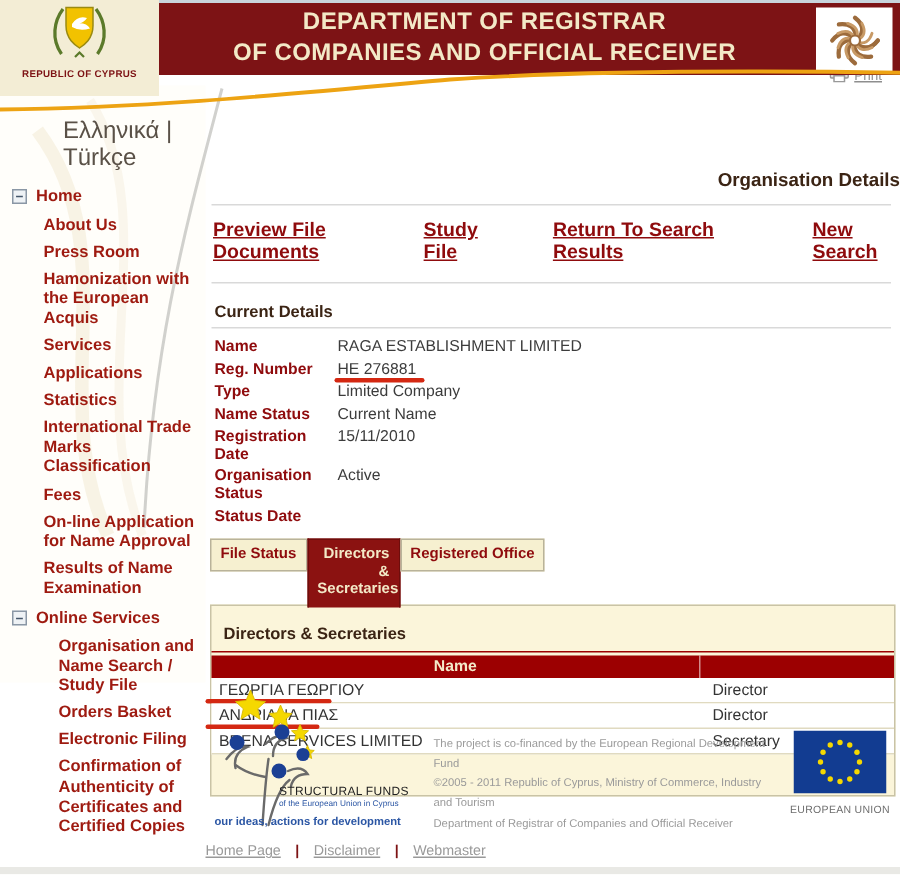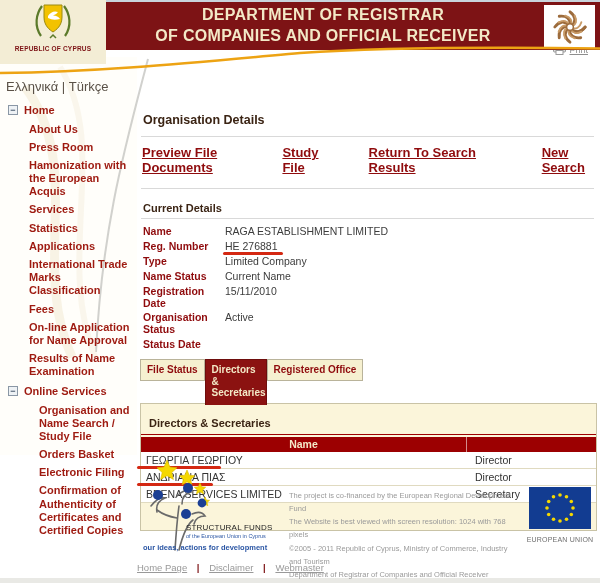--- a/index.html
+++ b/index.html
@@ -18,53 +18,53 @@
           justify-content:center;text-align:center;color:#F3E9C7;font-weight:bold;font-size:16px;
           line-height:1.3;letter-spacing:.3px;}
   .logo-box{position:absolute;right:2px;top:1px;width:57px;height:47px;background:#7D1315;
             display:flex;align-items:center;justify-content:center;z-index:4;}
   .logo-inner{width:51px;height:43px;background:#fff;display:flex;align-items:center;justify-content:center;}
   .swoosh{position:absolute;top:44px;left:0;z-index:4;pointer-events:none;}
 
   
   .sidebar{position:absolute;left:0;top:57px;width:137px;height:398px;background:#FFFEFA;z-index:1;}
   .side-deco{position:absolute;left:0;top:0;z-index:0;}
-  .lang{position:relative;z-index:1;padding:22px 0 6px 6px;font-size:13px;color:#5A5147;}
+  .lang{position:relative;z-index:1;padding:22px 0 6px 6px;font-size:16px;color:#5A5147;margin-left:36px;}
   .lang a{color:#5A5147;text-decoration:none;}
   .nav{position:relative;z-index:1;font-size:11px;font-weight:bold;color:#9E1A10;}
   .nav a{color:#9E1A10;text-decoration:none;}
   .nav-root{padding:4px 4px 4px 8px;display:flex;gap:6px;align-items:center;}
   .minus{display:inline-block;width:10px;height:10px;border:1px solid #8A97A5;background:#EEF2F5;
          color:#44566A;font-size:9px;line-height:8px;text-align:center;flex:0 0 auto;cursor:pointer;}
   .nav-item{padding:2.5px 4px 2.5px 29px;line-height:1.2;cursor:pointer;}
   .nav-item.lvl2{padding-left:39px;}
 
   
   .main{position:absolute;left:137px;top:57px;width:463px;z-index:2;}
   .login-btn{position:absolute;top:22px;right:10px;background:#F7A206;color:#7D1315;font-weight:bold;
              font-size:13px;padding:1px 10px 2px;border:0;cursor:pointer;font-family:"Liberation Sans",sans-serif;}
   .print-row{position:absolute;top:44px;right:12px;display:flex;align-items:center;gap:3px;
              font-size:9px;color:#8E8E8E;}
   .print-row a{color:#8E8E8E;}
-  h1.page-title{margin:56px 0 0 6px;font-size:12.5px;color:#3B2414;}
+  h1.page-title{margin:56px 0 0 6px;font-size:12.5px;color:#3B2414;text-align:right;}
   .rule{border:0;border-top:1px solid #D9D9D9;margin:9px 6px 0 4px;}
   .toolbar{display:flex;padding:8px 0 9px 0;font-size:13px;font-weight:bold;}
   .toolbar a{color:#8F0B0D;text-decoration:underline;}
   .tl1{margin-left:5px;} .tl2{margin-left:22px;} .tl3{margin-left:37px;} .tl4{margin-left:18px;padding-left:30px;}
   h2.section-title{margin:13px 0 0 6px;font-size:11px;color:#3B2414;}
   .rule2{border:0;border-top:1px solid #D9D9D9;margin:4px 6px 0 4px;}
   .details{margin:5px 0 0 6px;font-size:10.5px;}
   .drow{display:flex;padding:1.4px 0;}
   .dlabel{width:82px;font-weight:bold;color:#8F0B0D;flex:0 0 auto;}
   .dvalue{color:#3C3C3C;position:relative;}
   .mark-reg{position:absolute;left:-2px;bottom:-3px;width:60px;height:3px;background:#D42812;border-radius:2px;}
 
   
   .tabs{display:flex;align-items:flex-start;margin:8px 0 0 3px;position:relative;z-index:2;}
-  .tab{padding:4px 6px;font-size:10px;font-weight:bold;text-align:left;cursor:pointer;}
+  .tab{padding:4px 6px;font-size:10px;font-weight:bold;text-align:right;cursor:pointer;}
   .tab.idle{background:#F6F0D0;border:1px solid #B9B39A;color:#8F0B0D;height:22px;white-space:nowrap;}
   .tab.active{background:#8B1211;color:#F3E9C7;border:1px solid #6E0D0C;border-bottom:0;
               width:62px;line-height:1.15;margin-bottom:-1px;padding-bottom:6px;}
   .panel{background:#FBF5DA;border:1px solid #C9C3A6;margin:-1px 3px 0 3px;padding-bottom:27px;position:relative;z-index:1;}
   .panel-heading{font-size:11px;font-weight:bold;color:#3B2414;padding:13px 0 5px 8px;
                  border-bottom:1px solid #9C0001;margin-bottom:2px;}
   .thead{display:flex;background:#9C0001;color:#F4E9C9;font-size:10.5px;font-weight:bold;
          height:15px;align-items:center;}
   .thead .c1{width:326px;text-align:center;border-right:1px solid rgba(255,255,255,.55);height:100%;
              display:flex;align-items:center;justify-content:center;}
@@ -159,22 +159,22 @@
     </div>
     <div class="nav">
       <div class="nav-root">
         <span class="minus">−</span>
         <a href="#">Home</a>
       </div>
       <div class="nav-item">About Us</div>
       <div class="nav-item">Press Room</div>
       <div class="nav-item">Hamonization with the European Acquis</div>
       <div class="nav-item">Services</div>
+      <div class="nav-item">Applications</div>
       <div class="nav-item">Statistics</div>
-      <div class="nav-item">Applications</div>
       <div class="nav-item">International Trade Marks Classification</div>
       <div class="nav-item">Fees</div>
       <div class="nav-item">On-line Application for Name Approval</div>
       <div class="nav-item">Results of Name Examination</div>
       <div class="nav-root">
         <span class="minus">−</span>
         <a href="#">Online Services</a>
       </div>
       <div class="nav-item lvl2">Organisation and Name Search / Study File</div>
       <div class="nav-item lvl2">Orders Basket</div>
@@ -293,21 +293,20 @@
           <circle cx="65" cy="45" r="4.4"></circle>
           <circle cx="49" cy="56" r="5"></circle>
         </g>
       </svg>
       <div class="sf-title">STRUCTURAL FUNDS</div>
       <div class="sf-sub">of the European Union in Cyprus</div>
       <div class="sf-tag">our ideas, actions for development</div>
     </div>
     <div class="ftext">
       <div>The project is co-financed by the European Regional Development Fund</div>
-      <div>The Website is best viewed with screen resolution: 1024 with 768 pixels</div>
       <div>©2005 - 2011 Republic of Cyprus, Ministry of Commerce, Industry and Tourism</div>
       <div>Department of Registrar of Companies and Official Receiver</div>
     </div>
     <div class="eu">
       <svg width="62" height="42" viewBox="0 0 62 42">
         <rect width="62" height="42" fill="#123C91"></rect>
         <g fill="#F5D800">
           <circle cx="31" cy="8" r="1.8"></circle>
             <circle cx="37.5" cy="9.7" r="1.8"></circle>
             <circle cx="42.3" cy="14.5" r="1.8"></circle>

